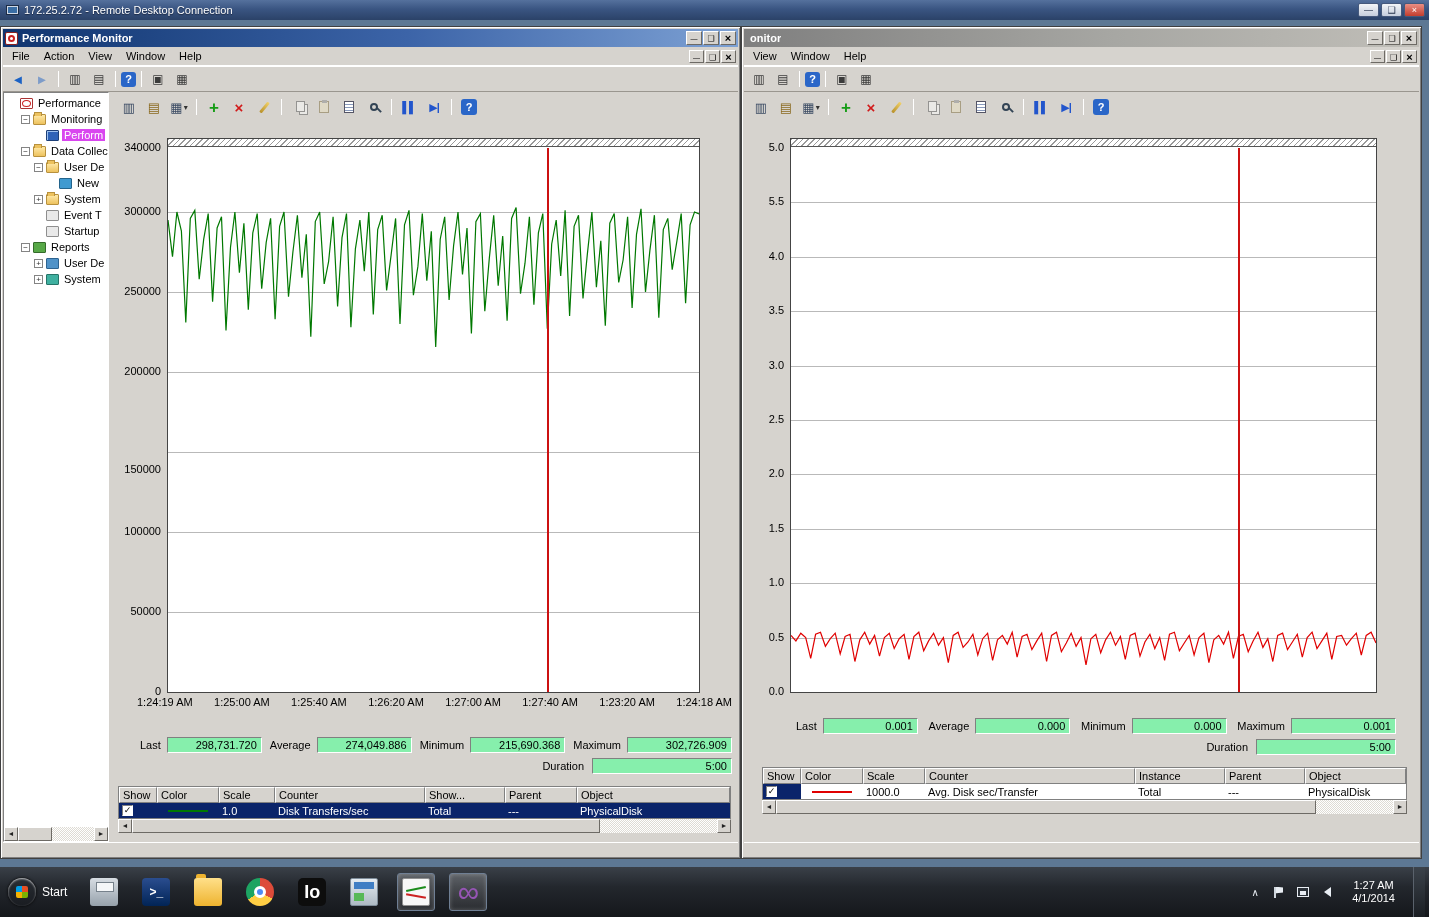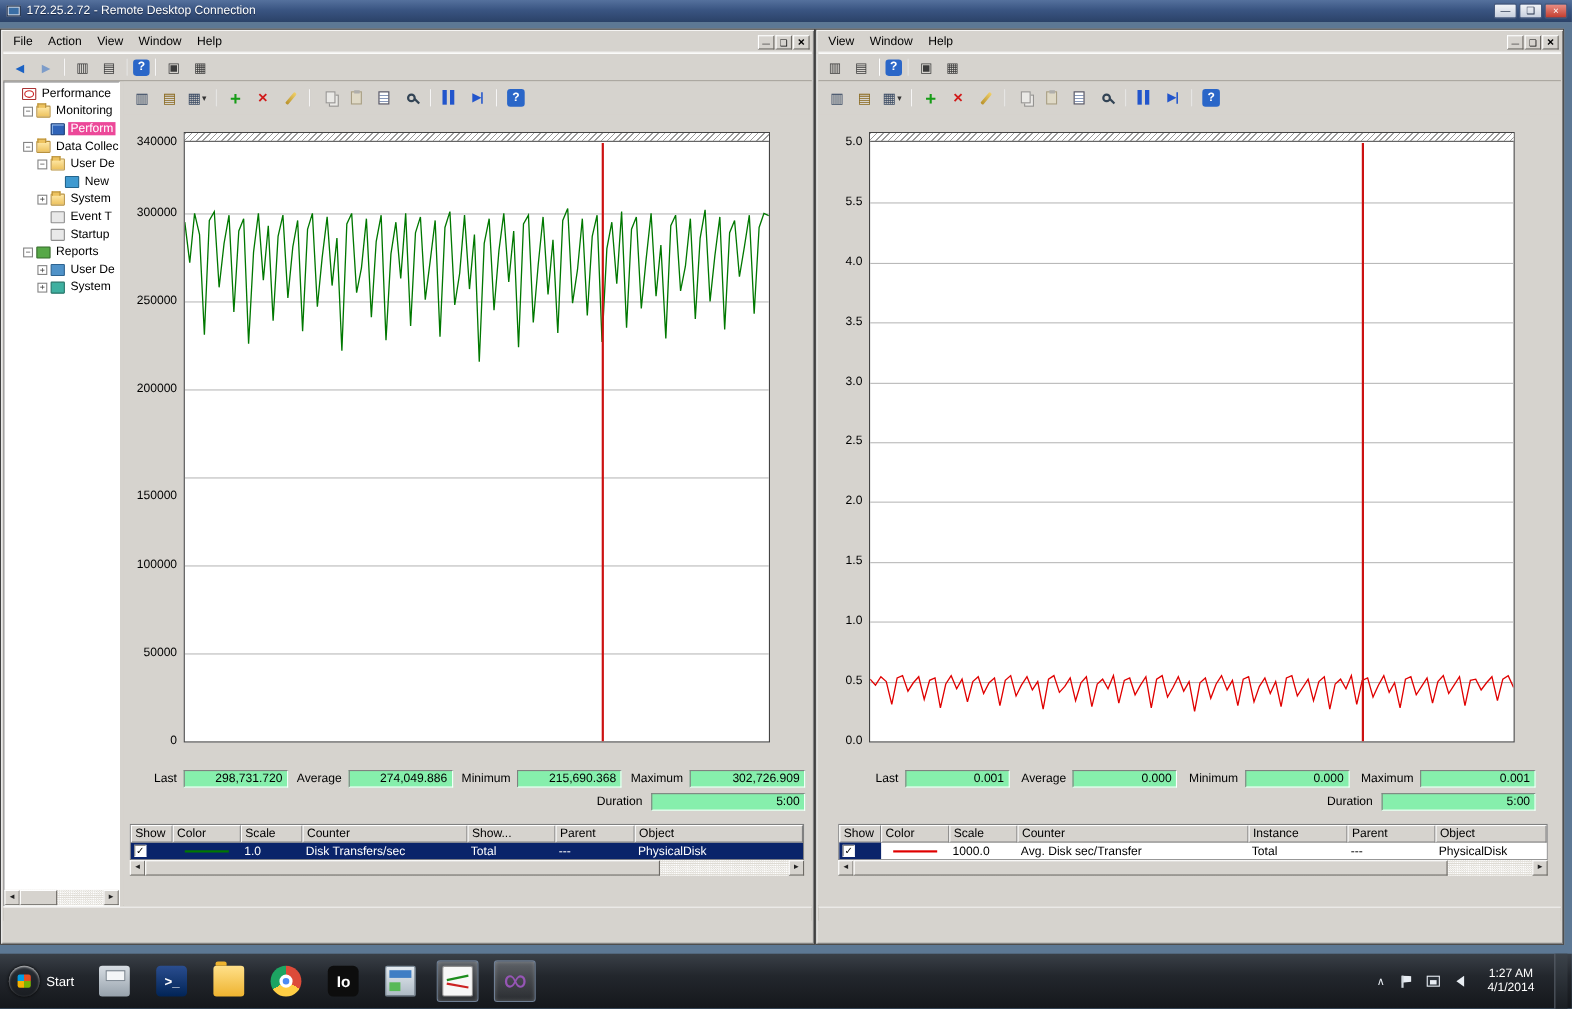--- a/index.html
+++ b/index.html
@@ -59,21 +59,21 @@
   .splitter { width:3px; background:#d6d3ce; }
   .content-pane { flex:1; background:#d6d3ce; display:flex; flex-direction:column; overflow:hidden; }
 
   
   .tree-items { padding:2px 0 0 2px; }
   .tree-row { height:16px; display:flex; align-items:center; white-space:nowrap; }
   .expander { width:9px; height:9px; border:1px solid #848484; background:#fff; font-size:8px; line-height:7px; text-align:center; color:#333; margin-right:3px; flex:0 0 auto; }
   .exp-space { width:12px; flex:0 0 auto; }
   .tree-ico { width:13px; height:11px; margin-right:3px; flex:0 0 auto; border-radius:1px; }
   .tree-label { font-size:11px; padding:0 2px; }
-  .tree-label.selected { background:#ec4899; color:#fff; }
+  .tree-label.selected { background:#d946ef; color:#fff; }
   .ti-performance { background:#fff; border:1px solid #a33; position:relative; }
   .ti-performance::after { content:""; position:absolute; inset:1px; border-radius:50%; border:1.5px solid #c22; }
   .ti-folder, .ti-user-folder, .ti-system-folder { background:linear-gradient(#ffe9a8,#edc25e); border:1px solid #b8913d; position:relative; }
   .ti-folder::before, .ti-user-folder::before, .ti-system-folder::before { content:""; position:absolute; left:0; top:-3px; width:6px; height:3px; background:#edc25e; border:1px solid #b8913d; border-bottom:none; }
   .ti-monitor { background:#2f63b8; border:1px solid #1d3f78; box-shadow:inset 1px 1px 0 #9cc0ee; }
   .ti-collector { background:#3f9ad0; border:1px solid #23648c; }
   .ti-event, .ti-startup { background:#e9e9e9; border:1px solid #8e8e8e; }
   .ti-reports { background:#57a847; border:1px solid #356b2b; }
   .ti-user-report { background:#4f92c8; border:1px solid #2d6390; }
   .ti-system-report { background:#3fb0a0; border:1px solid #267468; }
@@ -164,21 +164,21 @@
   .ticon-frame { width:38px; height:38px; display:flex; align-items:center; justify-content:center; border-radius:3px; }
   .ticon-frame.active { background:linear-gradient(rgba(255,255,255,.22),rgba(255,255,255,.08)); border:1px solid #6f7f94; box-shadow:inset 0 0 4px rgba(255,255,255,.25); }
   .ticon { width:28px; height:28px; display:flex; align-items:center; justify-content:center; color:#fff; }
   .ti-printer { background:linear-gradient(#d7dde3,#96a1ab); border-radius:3px; position:relative; }
   .ti-printer::after { content:""; position:absolute; left:6px; top:4px; width:16px; height:8px; background:#f4f6f8; border:1px solid #76818b; }
   .ti-powershell { background:linear-gradient(#2a4d8f,#012456); border-radius:4px; font-size:12px; font-weight:bold; }
   .ti-file-explorer { background:linear-gradient(#ffe08a,#eeb32f); border-radius:3px; position:relative; }
   .ti-file-explorer::before { content:""; position:absolute; left:2px; top:-4px; width:10px; height:4px; background:#eeb32f; border-radius:2px 2px 0 0; }
   .ti-chrome { border-radius:50%; background:conic-gradient(#dd4b39 0 33%,#ffce44 0 66%,#1da462 0 100%); position:relative; }
   .ti-chrome::after { content:""; position:absolute; inset:8px; background:#4c8bf5; border:3px solid #fff; border-radius:50%; }
-  .ti-io-app { background:#0d0d0d; border-radius:5px; font-weight:bold; font-size:14px; }
+  .ti-io-app { background:#0d0d0d; border-radius:5px; font-weight:bold; font-size:18px; }
   .ti-app-window { background:linear-gradient(#e4ebf1,#aebac4); border:1px solid #7e8c99; border-radius:2px; position:relative; }
   .ti-app-window::before { content:""; position:absolute; left:3px; top:3px; right:3px; height:7px; background:#3f7ec4; }
   .ti-app-window::after { content:""; position:absolute; left:3px; bottom:4px; width:10px; height:8px; background:#58b957; }
   .ti-performance-monitor { background:#f7f7f7; border:1px solid #8f8f8f; border-radius:2px; position:relative; }
   .ti-performance-monitor::before { content:""; position:absolute; left:3px; right:3px; top:9px; height:2px; background:#1c8c1c; transform:rotate(-12deg); }
   .ti-performance-monitor::after { content:""; position:absolute; left:3px; right:3px; top:16px; height:2px; background:#cc2222; transform:rotate(10deg); }
   .ti-visual-studio { font-size:30px; color:#9655b5; line-height:1; }
 
   .tray { margin-left:auto; display:flex; align-items:center; gap:10px; padding-right:4px; height:100%; }
   .tray-ico { color:#e8edf3; font-size:10px; display:flex; align-items:center; justify-content:center; width:14px; height:14px; }
@@ -200,20 +200,29 @@
   <span class="rdp-btns">
     <span class="rdp-btn">—</span>
     <span class="rdp-btn">❑</span>
     <span class="rdp-btn close">×</span>
   </span>
 </div>
 
 <div class="desktop">
 
   <div class="win win-left-c" style="left:0;top:6px;width:741px;height:833px;">
+    <div class="titlebar active">
+      <span class="win-icon"></span>
+      <span class="title-text">Performance Monitor</span>
+      <span class="cap-btns">
+        <span class="cap-btn b-min"></span>
+        <span class="cap-btn b-max"></span>
+        <span class="cap-btn b-close"></span>
+      </span>
+    </div>
     <div class="menubar" id="menu-left">
       <span class="menu-item">File</span>
         <span class="menu-item">Action</span>
         <span class="menu-item">View</span>
         <span class="menu-item">Window</span>
         <span class="menu-item">Help</span>
         <span class="mdi-btns" id="mdi-left">
         <span class="cap-btn b-min"></span>
         <span class="cap-btn b-restore"></span>
         <span class="cap-btn b-close"></span>
@@ -371,20 +380,32 @@
                 <div class="gridline" style="top: 224px;"></div>
                 <div class="gridline" style="top: 144px;"></div>
                 <div class="gridline" style="top: 64px;"></div>
                 <svg viewBox="0 0 531 544" preserveAspectRatio="none">
                   <polyline points="0.0,72.0 4.5,108.8 8.9,64.0 13.4,83.2 17.8,174.4 22.3,70.4 26.8,62.4 31.2,131.2 35.7,91.2 40.2,65.6 44.6,153.6 49.1,80.0 53.5,68.8 58.0,182.4 62.5,99.2 66.9,64.0 71.4,124.8 75.9,75.2 80.3,161.6 84.8,84.8 89.2,65.6 93.7,140.8 98.2,94.4 102.6,70.4 107.1,171.2 111.6,78.4 116.0,64.0 120.5,148.8 124.9,104.0 129.4,67.2 133.9,129.6 138.3,86.4 142.8,188.8 147.3,73.6 151.7,64.0 156.2,136.0 160.6,113.6 165.1,68.8 169.6,158.4 174.0,89.6 178.5,65.6 182.9,179.2 187.4,100.8 191.9,72.0 196.3,123.2 200.8,64.0 205.3,166.4 209.7,81.6 214.2,67.2 218.6,142.4 223.1,107.2 227.6,70.4 232.0,176.0 236.5,76.8 241.0,62.4 245.4,147.2 249.9,118.4 254.3,65.6 258.8,132.8 263.3,83.2 267.7,198.9 272.2,91.2 276.7,68.8 281.1,152.0 285.6,97.6 290.0,64.0 294.5,126.4 299.0,80.0 303.4,185.6 307.9,73.6 312.4,65.6 316.8,163.2 321.3,110.4 325.7,67.2 330.2,137.6 334.7,88.0 339.1,172.8 343.6,70.4 348.1,59.6 352.5,145.6 357.0,115.2 361.4,68.8 365.9,156.8 370.4,84.8 374.8,65.6 379.3,180.8 383.7,96.0 388.2,72.0 392.7,128.0 397.1,62.4 401.6,168.0 406.1,78.4 410.5,67.2 415.0,150.4 419.4,105.6 423.9,64.0 428.4,139.2 432.8,92.8 437.3,177.6 441.8,75.2 446.2,65.6 450.7,134.4 455.1,112.0 459.6,68.8 464.1,160.0 468.5,86.4 473.0,60.8 477.5,144.0 481.9,102.4 486.4,67.2 490.8,169.6 495.3,81.6 499.8,70.4 504.2,121.6 508.7,94.4 513.2,65.6 517.6,155.2 522.1,76.8 526.5,64.0 531.0,66.0" fill="none" stroke="#007800" stroke-width="1.2"></polyline>
                 </svg>
                 <div class="cursor-line" style="left: 379.134px;"></div>
               </div>
           </div>
         </div>
+        <div class="xlabels-row">
+            <div class="xlabels" id="xl-left">
+              <span class="xtick">1:24:19 AM</span>
+              <span class="xtick">1:25:00 AM</span>
+              <span class="xtick">1:25:40 AM</span>
+              <span class="xtick">1:26:20 AM</span>
+              <span class="xtick">1:27:00 AM</span>
+              <span class="xtick">1:27:40 AM</span>
+              <span class="xtick">1:23:20 AM</span>
+              <span class="xtick">1:24:18 AM</span>
+            </div>
+          </div>
         <div class="stats">
           <div class="stats-row">
             <span class="stat-pair">
                 <span class="stat-label">Last</span>
                 <span class="stat-box w95">298,731.720</span>
               </span>
             <span class="stat-pair">
                 <span class="stat-label">Average</span>
                 <span class="stat-box w95">274,049.886</span>
               </span>
@@ -432,20 +453,28 @@
               <span class="sb-thumb" style="left:0;width:468px;"></span>
             </span>
           <span class="sb-btn">►</span>
         </div>
       </div>
     </div>
     <div class="statusbar"></div>
   </div>
 
   <div class="win win-right-c" style="left:741px;top:6px;width:681px;height:833px;">
+    <div class="titlebar inactive">
+      <span class="title-text">onitor</span>
+      <span class="cap-btns">
+        <span class="cap-btn b-min"></span>
+        <span class="cap-btn b-max"></span>
+        <span class="cap-btn b-close"></span>
+      </span>
+    </div>
     <div class="menubar" id="menu-right">
       <span class="menu-item">View</span>
         <span class="menu-item">Window</span>
         <span class="menu-item">Help</span>
         <span class="mdi-btns" id="mdi-right">
         <span class="cap-btn b-min"></span>
         <span class="cap-btn b-restore"></span>
         <span class="cap-btn b-close"></span>
       </span>
     </div>

